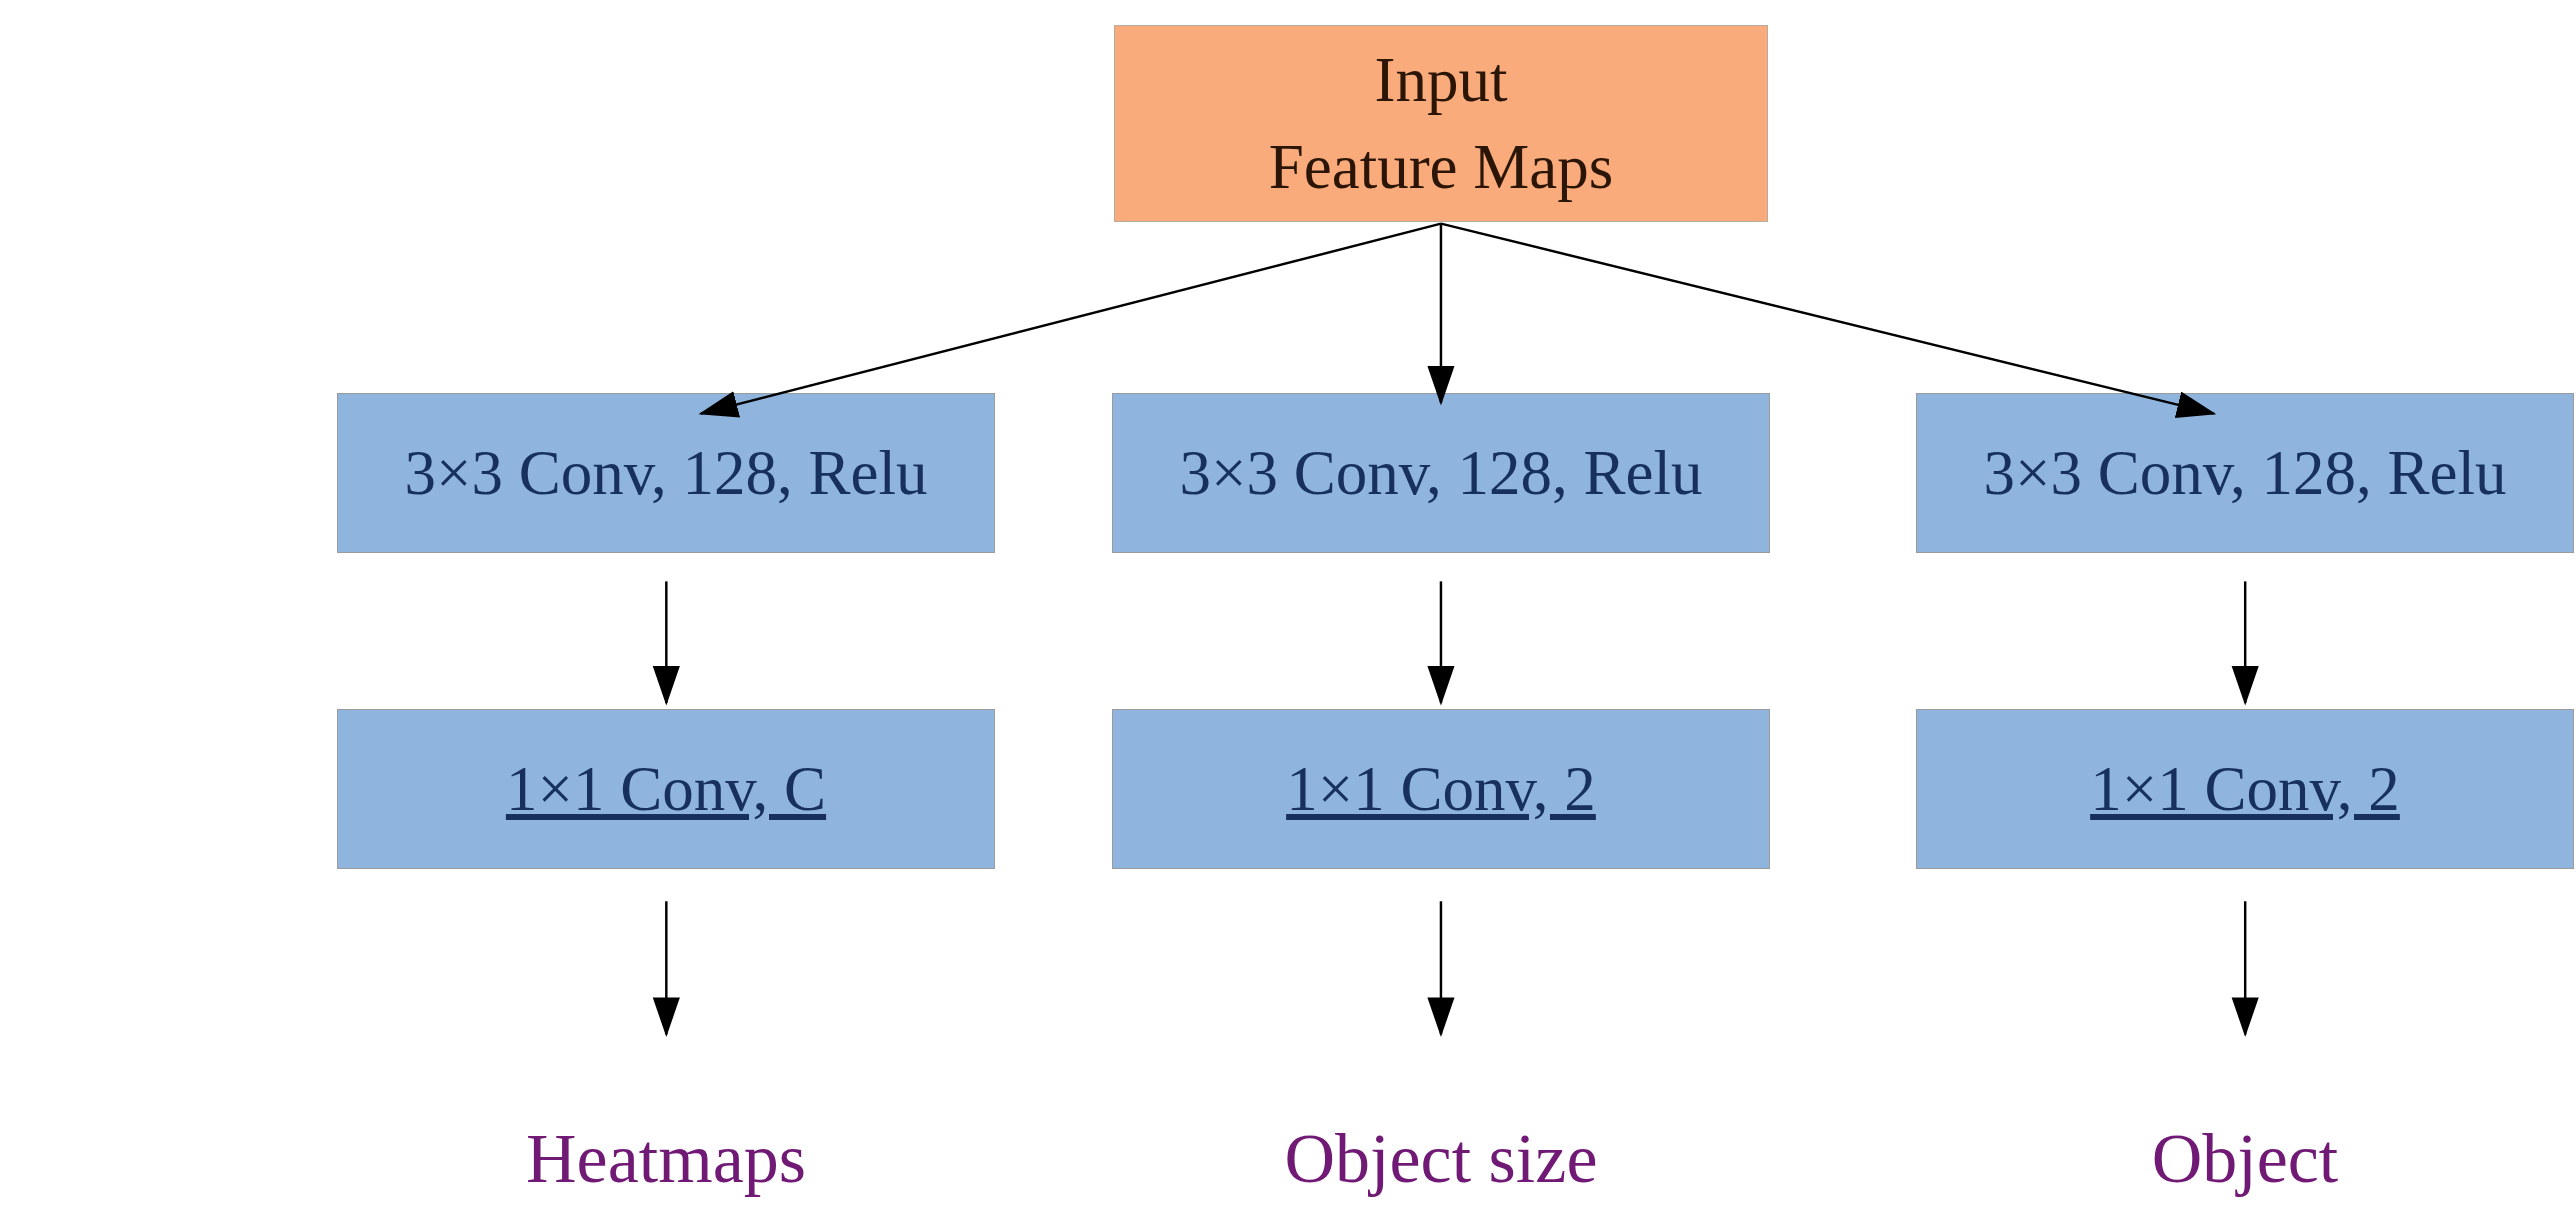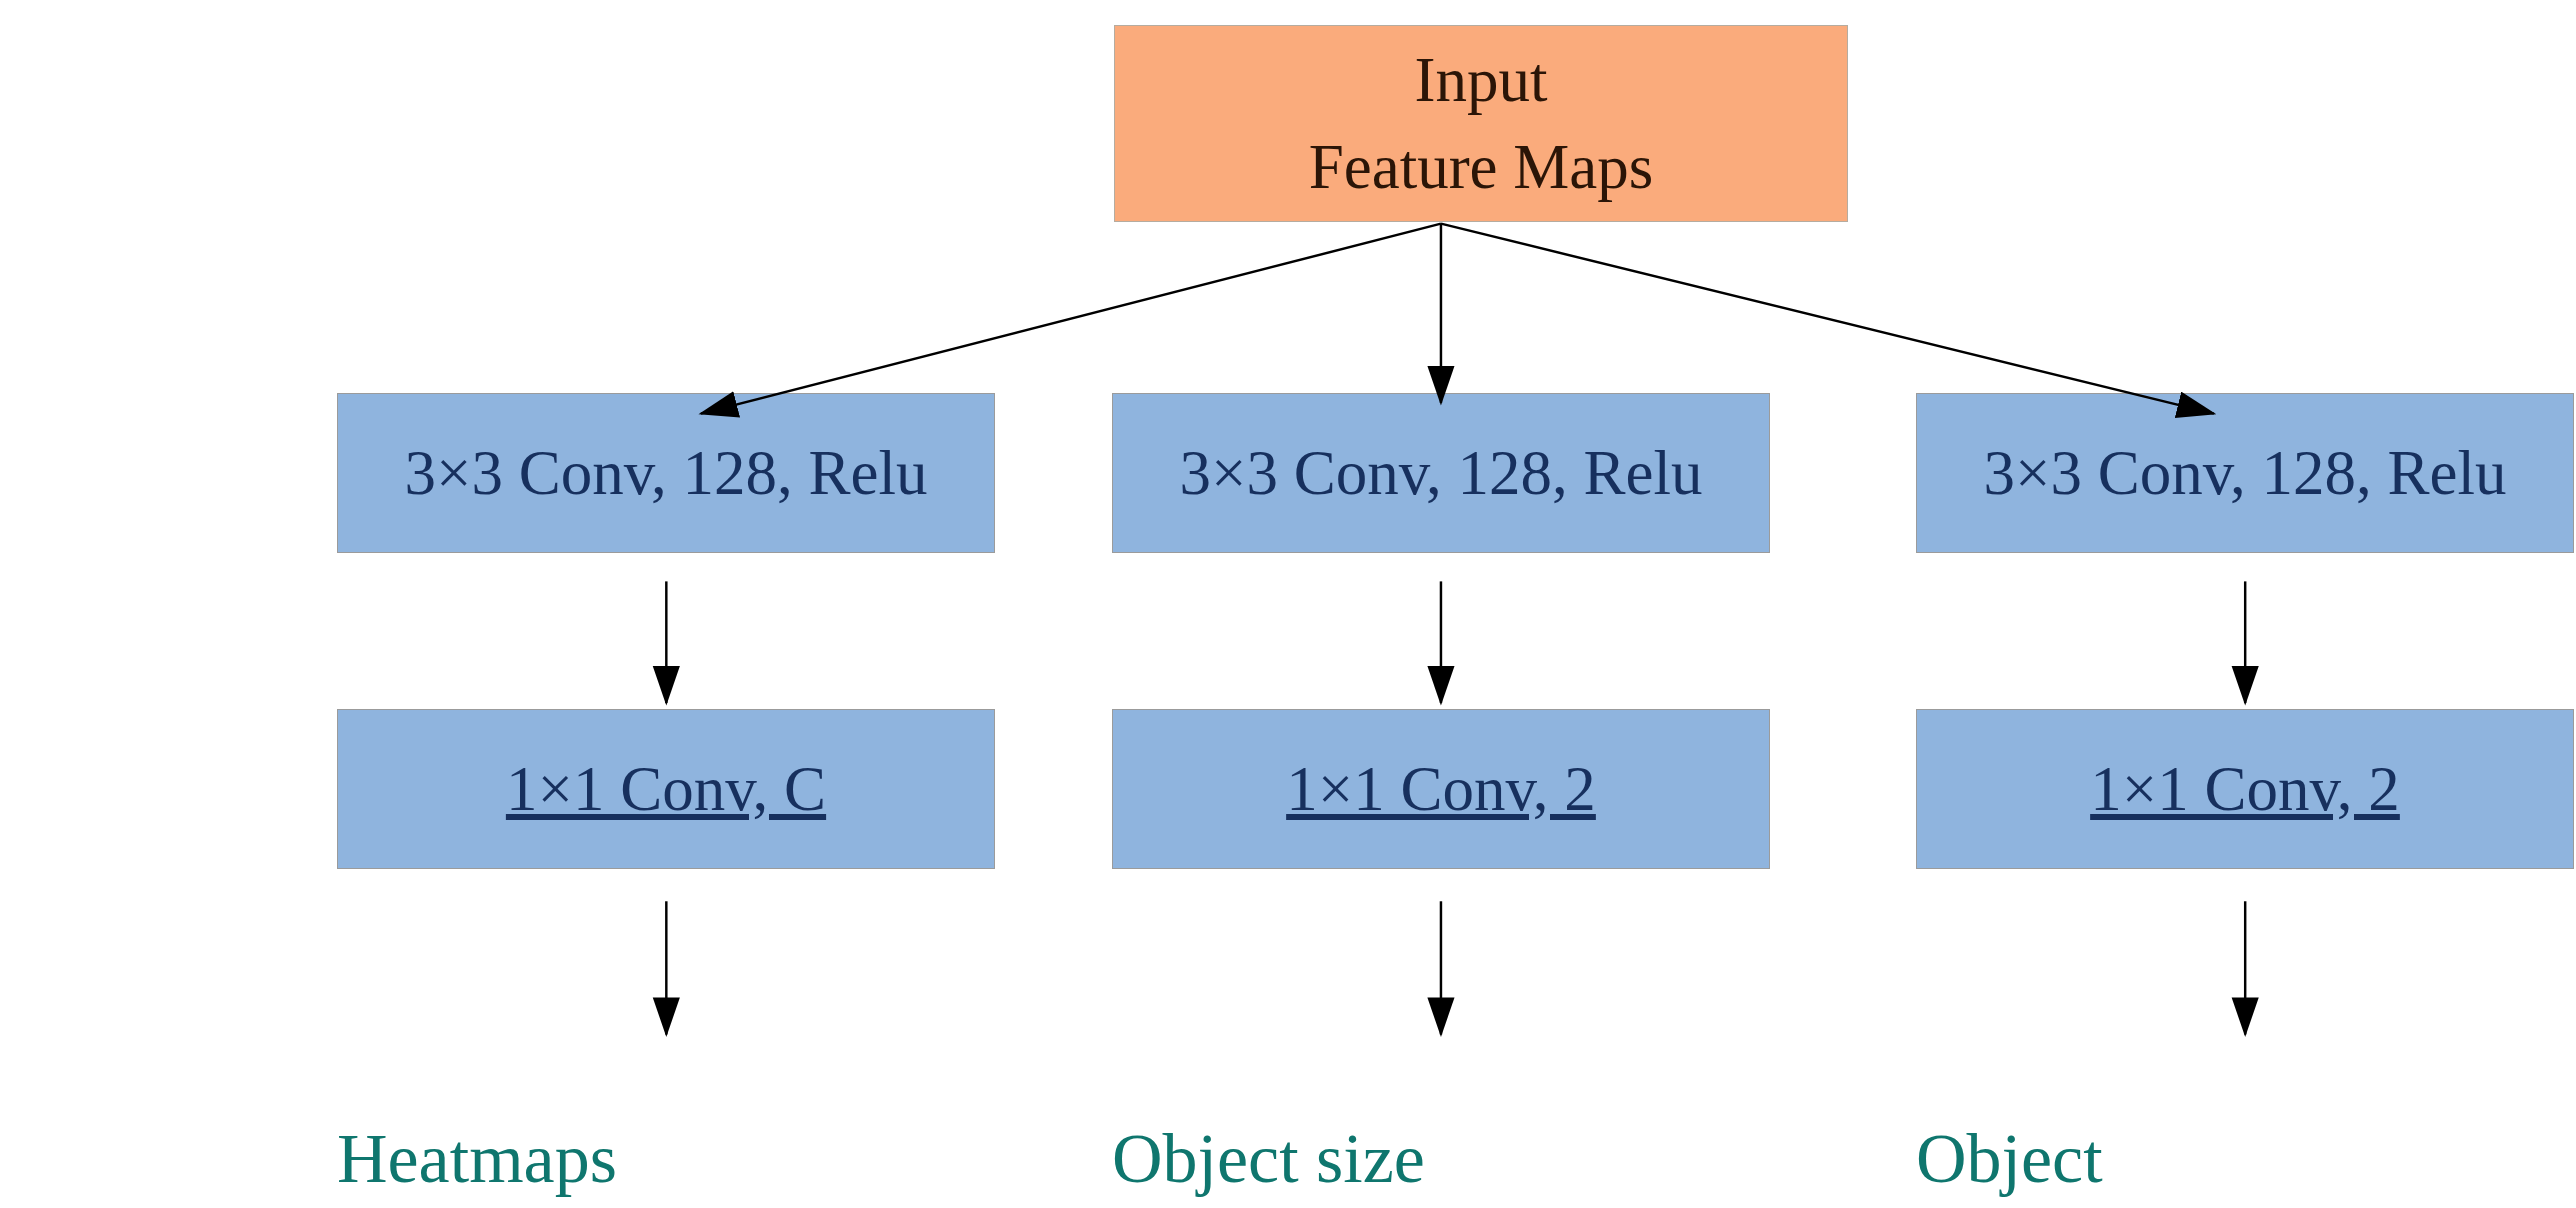--- a/index.html
+++ b/index.html
@@ -30,21 +30,21 @@
     display: flex;
     flex-direction: column;
     align-items: center;
     justify-content: center;
     text-align: center;
     box-sizing: border-box;
     z-index: 2;
   }
   .input-box {
     left: 1114px; top: 25px;
-    width: 734px; height: 197px;
+    width: 654px; height: 197px;
     background: #FAAB7C;
     border: 1.6px solid #b5aca0;
     color: #2b1507;
     font-size: 63px;
     line-height: 87px;
   }
   .conv-box {
     width: 658px; height: 160px;
     background: #8FB4DE;
     border: 1.6px solid #9b9b9b;
@@ -53,22 +53,23 @@
   }
   .row1 { top: 393px; }
   .row2 { top: 709px; text-decoration: underline; }
   .col1 { left: 337px; }
   .col2 { left: 1112px; }
   .col3 { left: 1916px; }
   .out-label {
     position: absolute;
     top: 1119px;
     width: 658px;
+    text-align: center;
     font-size: 70px;
-    color: #0f766e;
+    color: #701a75;
     z-index: 2;
   }
   .out1 { left: 337px; }
   .out2 { left: 1112px; }
   .out3 { left: 1916px; }
   .predict-label {
     position: absolute;
     left: 12.3px;
     top: 1100px;
     font-size: 82px;

